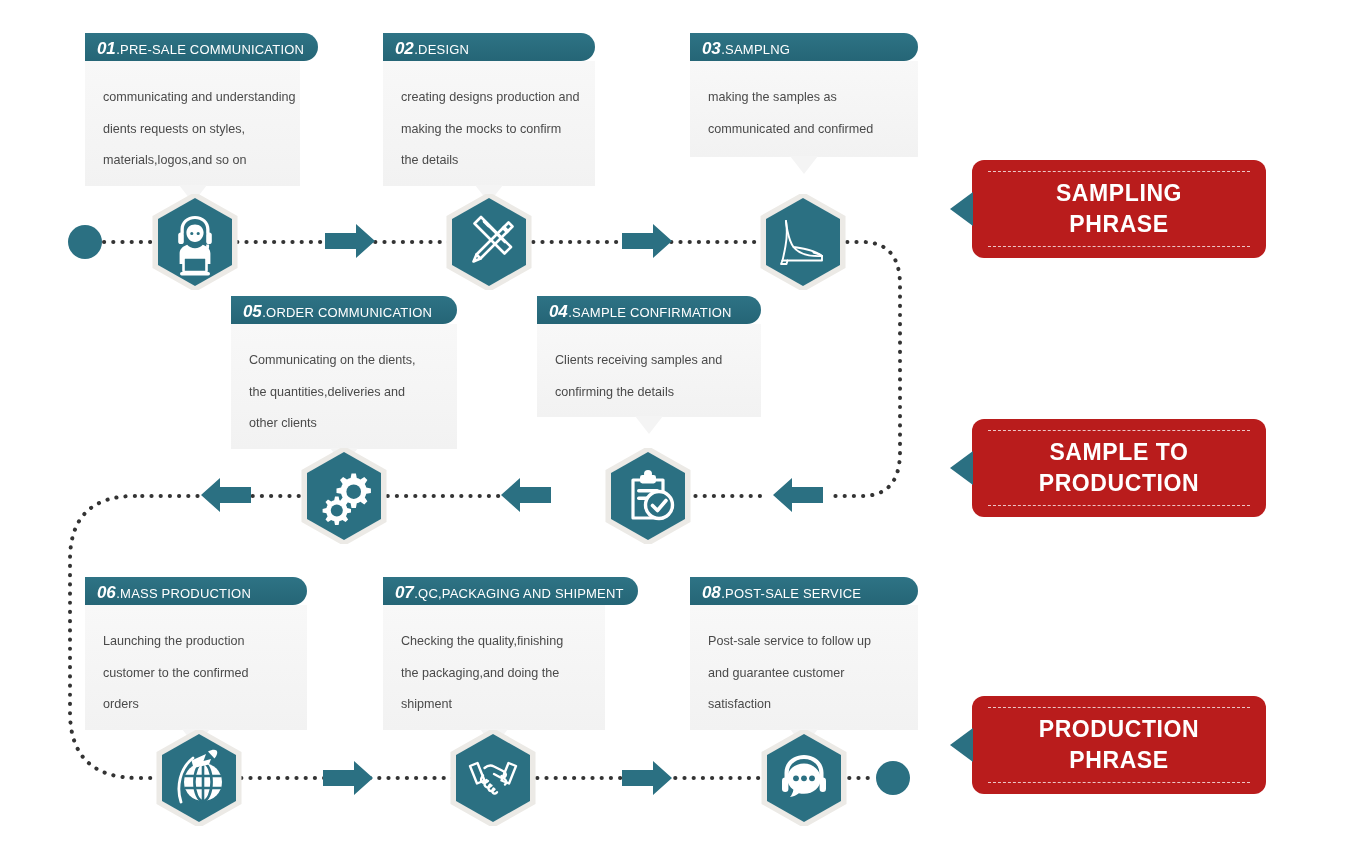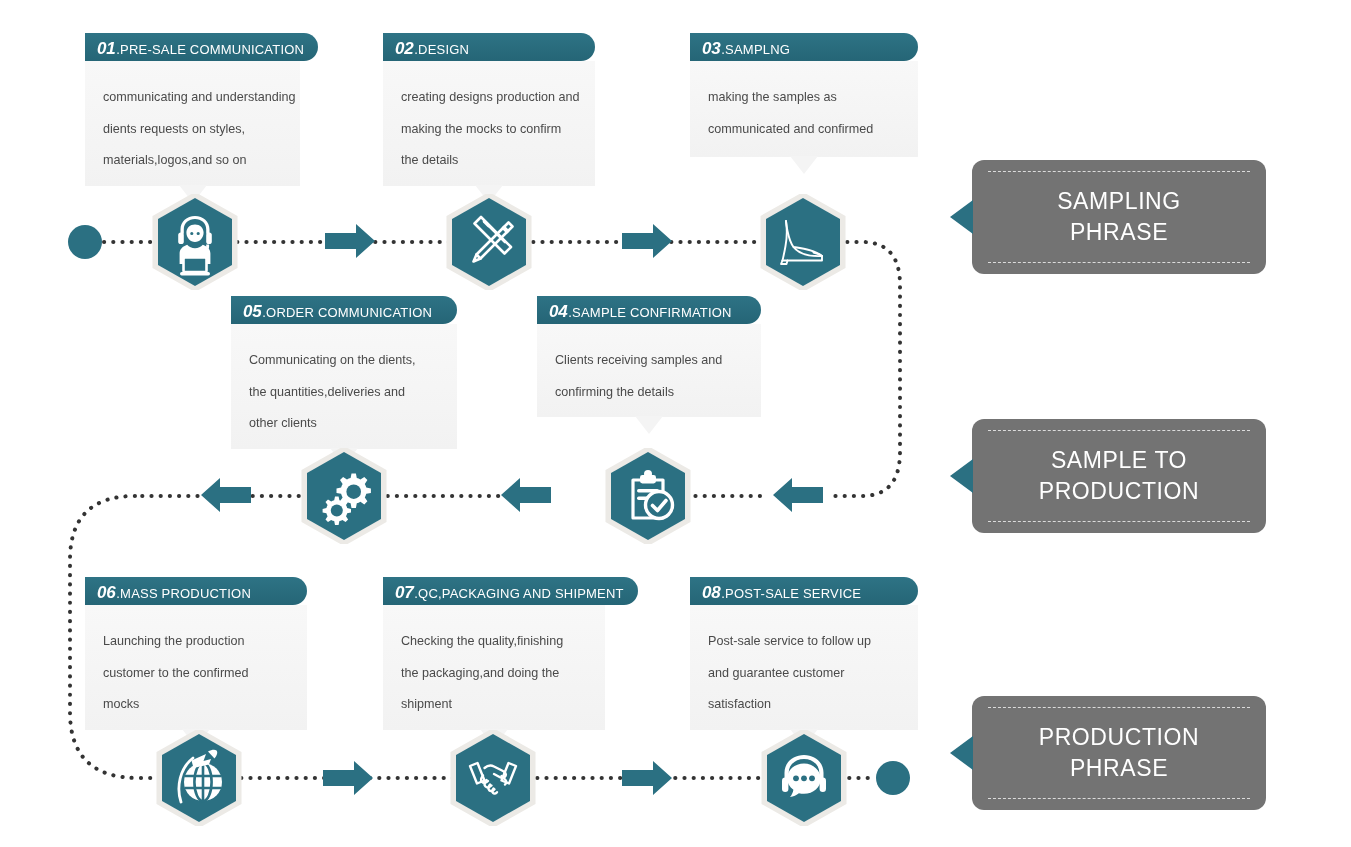--- a/index.html
+++ b/index.html
@@ -94,31 +94,31 @@
   .hex-node {
     position: absolute;
     width: 86px;
     height: 96px;
   }
   .hex-node svg { display: block; }
   
   .phase {
     position: absolute;
     width: 294px;
-    height: 114px;
-    background: #737373;
+    height: 98px;
+    background: #b91c1c;
     border-radius: 12px;
     color: #ffffff;
     display: flex;
     align-items: center;
     justify-content: center;
     flex-direction: column;
     text-align: center;
     font-size: 23px;
-    font-weight: normal;
+    font-weight: bold;
     letter-spacing: .6px;
     line-height: 31px;
   }
   .phase .dash-top,
   .phase .dash-bot {
     position: absolute;
     left: 16px;
     right: 16px;
     height: 0;
     border-top: 1.5px dashed rgba(255,255,255,.75);
@@ -258,21 +258,21 @@
   </div>
 
   <div class="step-card" style="left:85px; top:577px; width:222px;">
     <div class="card-header">
       <span class="num">06</span><span class="ttl">.MASS PRODUCTION</span>
     </div>
     <div class="hdr-notch"></div>
     <div class="card-body" style="min-height:90px;">
       <span class="line">Launching the production</span>
       <span class="line">customer to the confirmed</span>
-      <span class="line">mocks</span>
+      <span class="line">orders</span>
       <div class="tail-down"></div>
     </div>
   </div>
 
   <div class="step-card" style="left:383px; top:577px; width:222px;">
     <div class="card-header">
       <span class="num">07</span><span class="ttl">.QC,PACKAGING AND SHIPMENT</span>
     </div>
     <div class="hdr-notch"></div>
     <div class="card-body" style="min-height:90px;">

